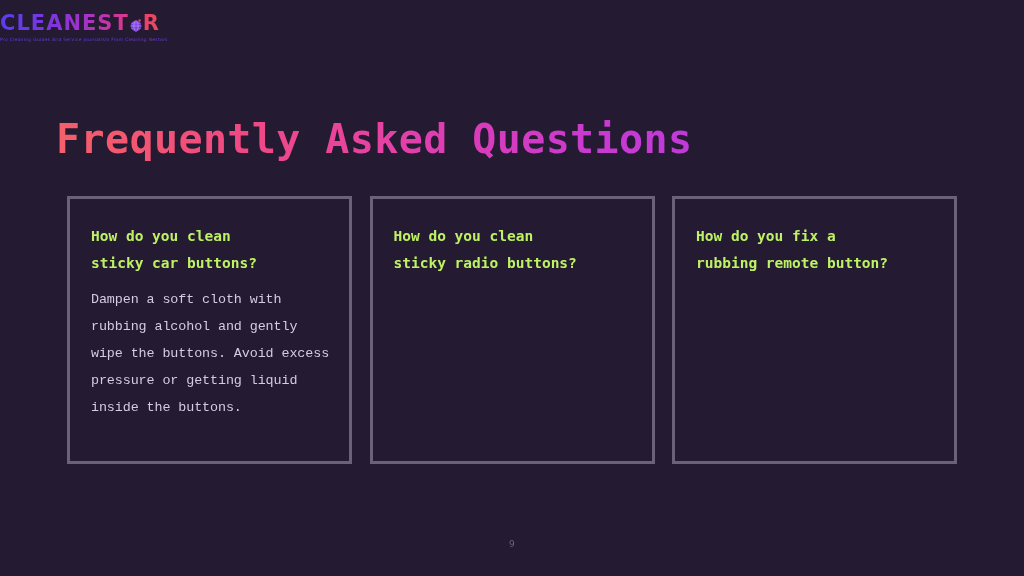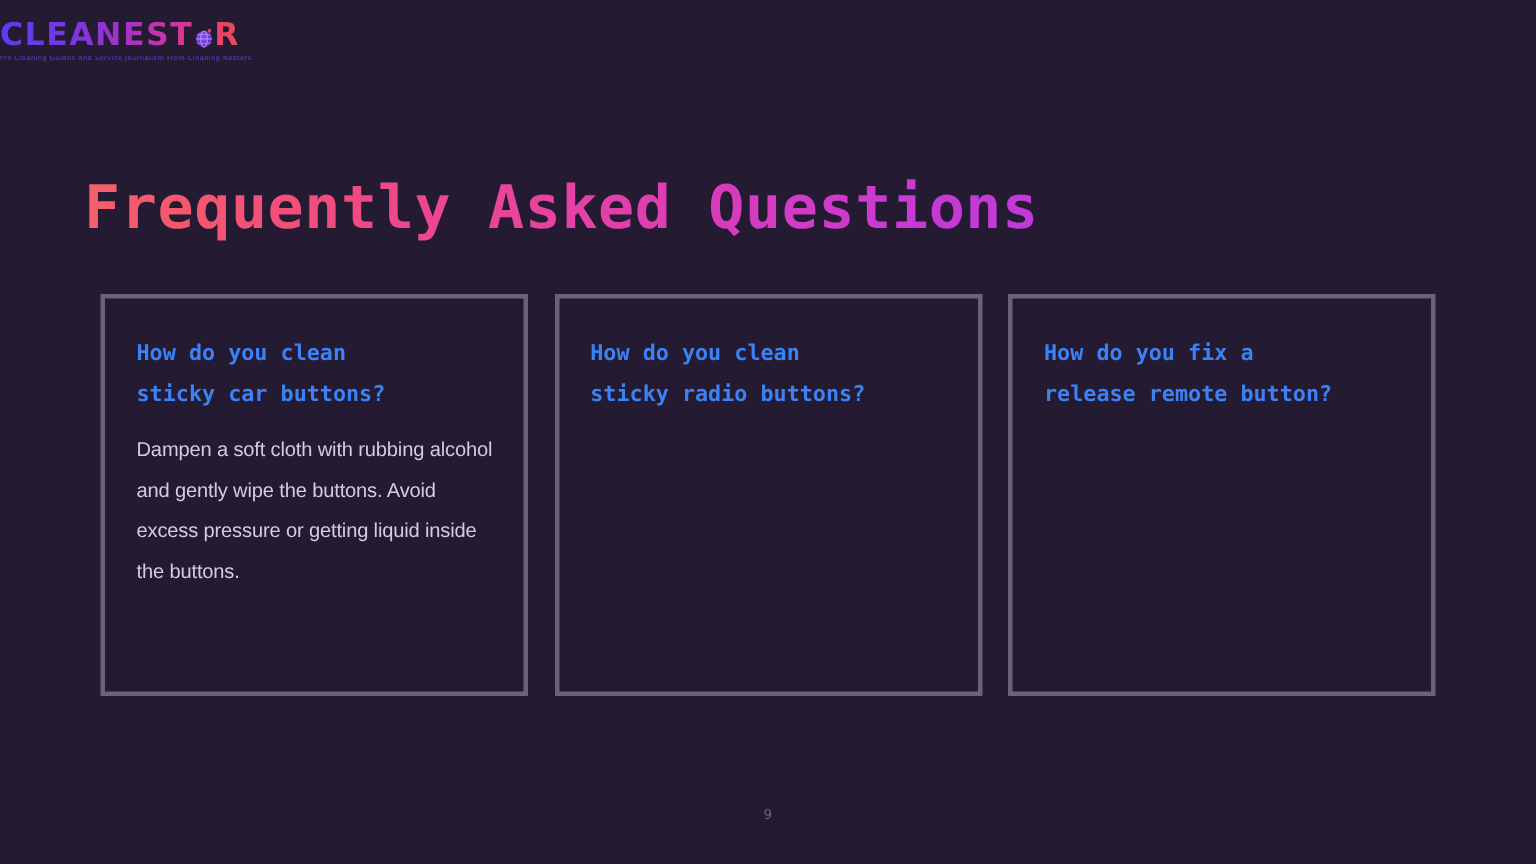--- a/index.html
+++ b/index.html
@@ -130,28 +130,28 @@
     border: 3px solid #6d6179;
     background: #241a31;
     padding: 24px 19px 18px 21px;
   }
 
   .faq-question {
     font-family: "DejaVu Sans Mono", "Liberation Mono", monospace;
     font-size: 14.5px;
     font-weight: bold;
     line-height: 27px;
-    color: #3b82f6;
+    color: #bef264;
     letter-spacing: 0px;
     margin-bottom: 9px;
     white-space: pre-line;
   }
 
   .faq-answer {
-    font-family: Liberation Sans, sans-serif;
+    font-family: Liberation Mono, monospace;
     font-size: 13.4px;
     font-weight: normal;
     line-height: 27px;
     color: #d4cce0;
     letter-spacing: -0.1px;
   }
 
   
   .page-number {
     position: absolute;
@@ -204,20 +204,20 @@
       <div class="faq-answer">Dampen a soft cloth with rubbing alcohol and gently wipe the buttons. Avoid excess pressure or getting liquid inside the buttons.</div>
     </div>
 
     <div class="faq-card">
       <div class="faq-question">How do you clean
 sticky radio buttons?</div>
     </div>
 
     <div class="faq-card">
       <div class="faq-question">How do you fix a
-release remote button?</div>
+rubbing remote button?</div>
     </div>
 
   </div>
 
   <div class="page-number">9</div>
 
 </div>
 
 </body></html>

